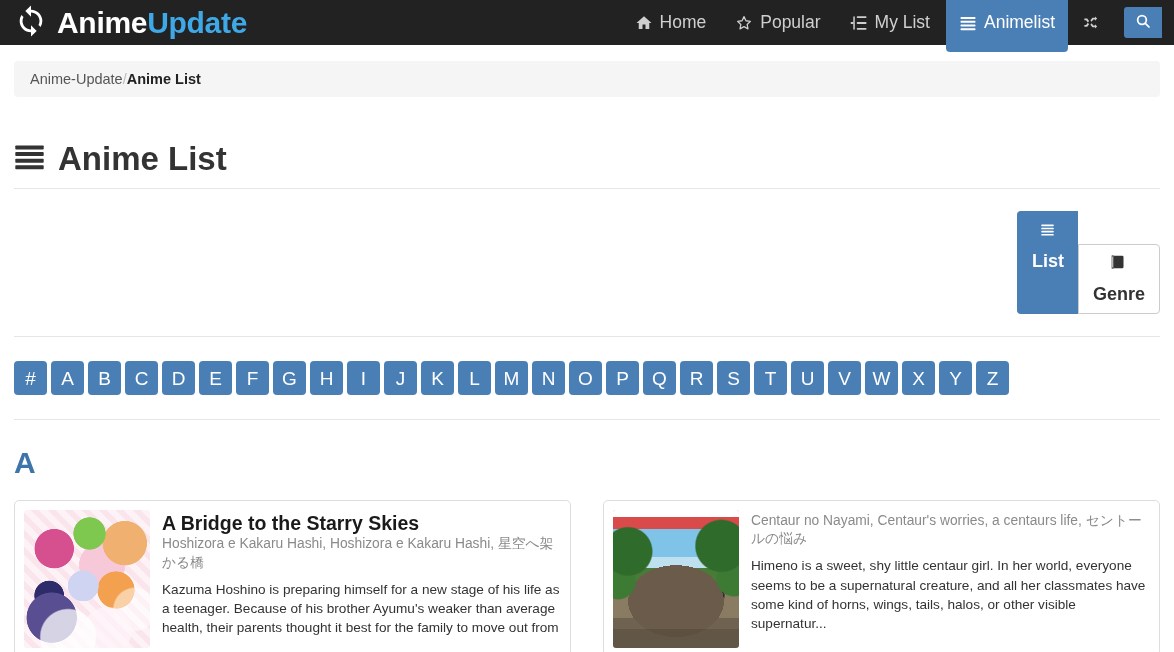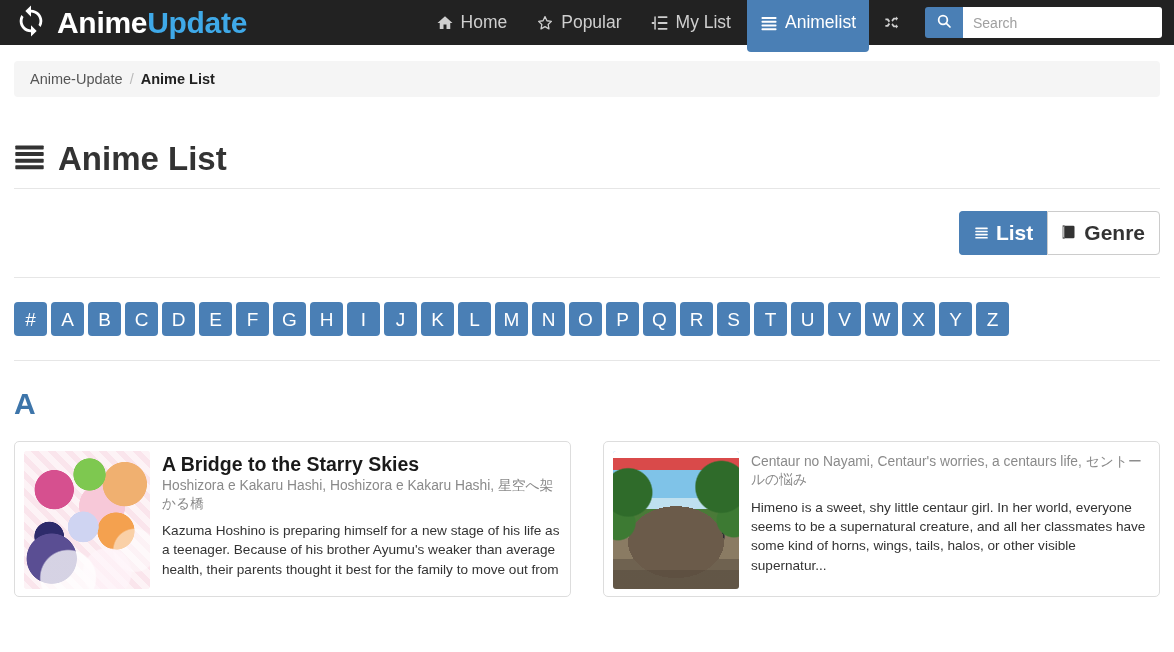--- a/index.html
+++ b/index.html
@@ -94,21 +94,20 @@
 
   
   .breadcrumb-wrap { padding: 16px 14px 0 14px; }
   .breadcrumb {
     background: #f5f5f5;
     border-radius: 4px;
     padding: 10px 16px;
     font-size: 14.5px;
     display: flex;
     align-items: center;
-    gap: 7px;
   }
   .bc-link { color: #555555; text-decoration: none; cursor: pointer; }
   .bc-sep { color: #bbbbbb; }
   .bc-current { color: #222222; font-weight: bold; }
 
   
   .content { padding: 0 14px; }
   .page-title-row {
     display: flex;
     align-items: center;
@@ -129,32 +128,33 @@
     display: flex;
     justify-content: flex-end;
     padding-top: 22px;
     padding-bottom: 22px;
   }
   .btn-group { display: flex; }
   .tbtn {
     display: flex;
     align-items: center;
     gap: 7px;
-    font-size: 21px;
+    font-size: 18px;
     font-weight: bold;
     padding: 8px 14px;
     border: 1px solid #cccccc;
     background: #ffffff;
     color: #333333;
     cursor: pointer;
     font-family: "Liberation Sans", sans-serif;
     line-height: 1.25;
+    flex-direction: column;
   }
   .tbtn:first-child { border-radius: 4px 0 0 4px; border-right: none; }
-  .tbtn:last-child { border-radius: 0 4px 4px 0; }
+  .tbtn:last-child { border-radius: 0 4px 4px 0; margin-top: 33px; }
   .tbtn.active {
     background: #4a7fb5;
     border-color: #4a7fb5;
     color: #ffffff;
   }
 
   
   .alpha-row {
     display: flex;
     gap: 4px;
@@ -348,21 +348,20 @@
 
   <div class="search-group">
     <button class="search-btn">
       <span>
         <svg width="16" height="16" viewBox="0 0 24 24" fill="none" stroke="#ffffff" stroke-width="2.6">
             <circle cx="10.5" cy="10.5" r="6.5"></circle>
             <path d="M15.5 15.5L21 21" stroke-linecap="round"></path>
           </svg>
       </span>
     </button>
-    <input class="search-input" type="text" placeholder="Search" style="">
   </div>
 </div>
 
 <div class="breadcrumb-wrap">
   <div class="breadcrumb">
     <a class="bc-link">Anime-Update</a>
     <span class="bc-sep">/</span>
     <span class="bc-current">Anime List</span>
   </div>
 </div>

